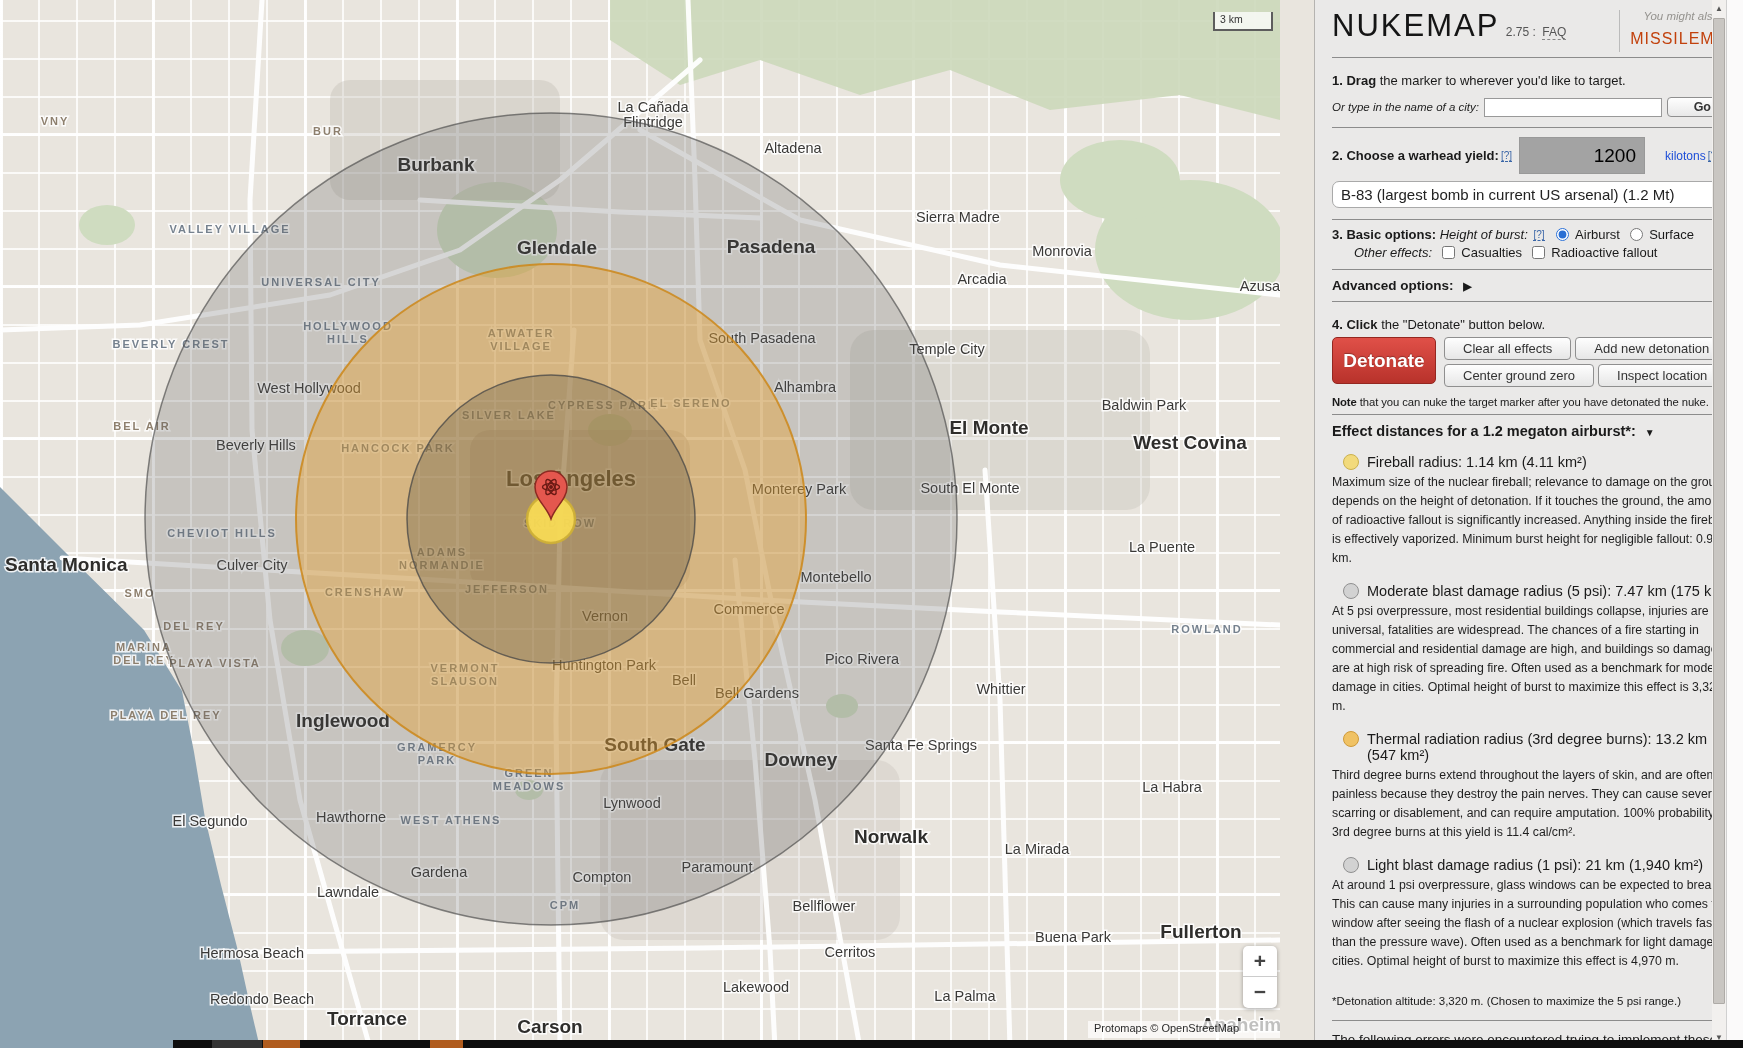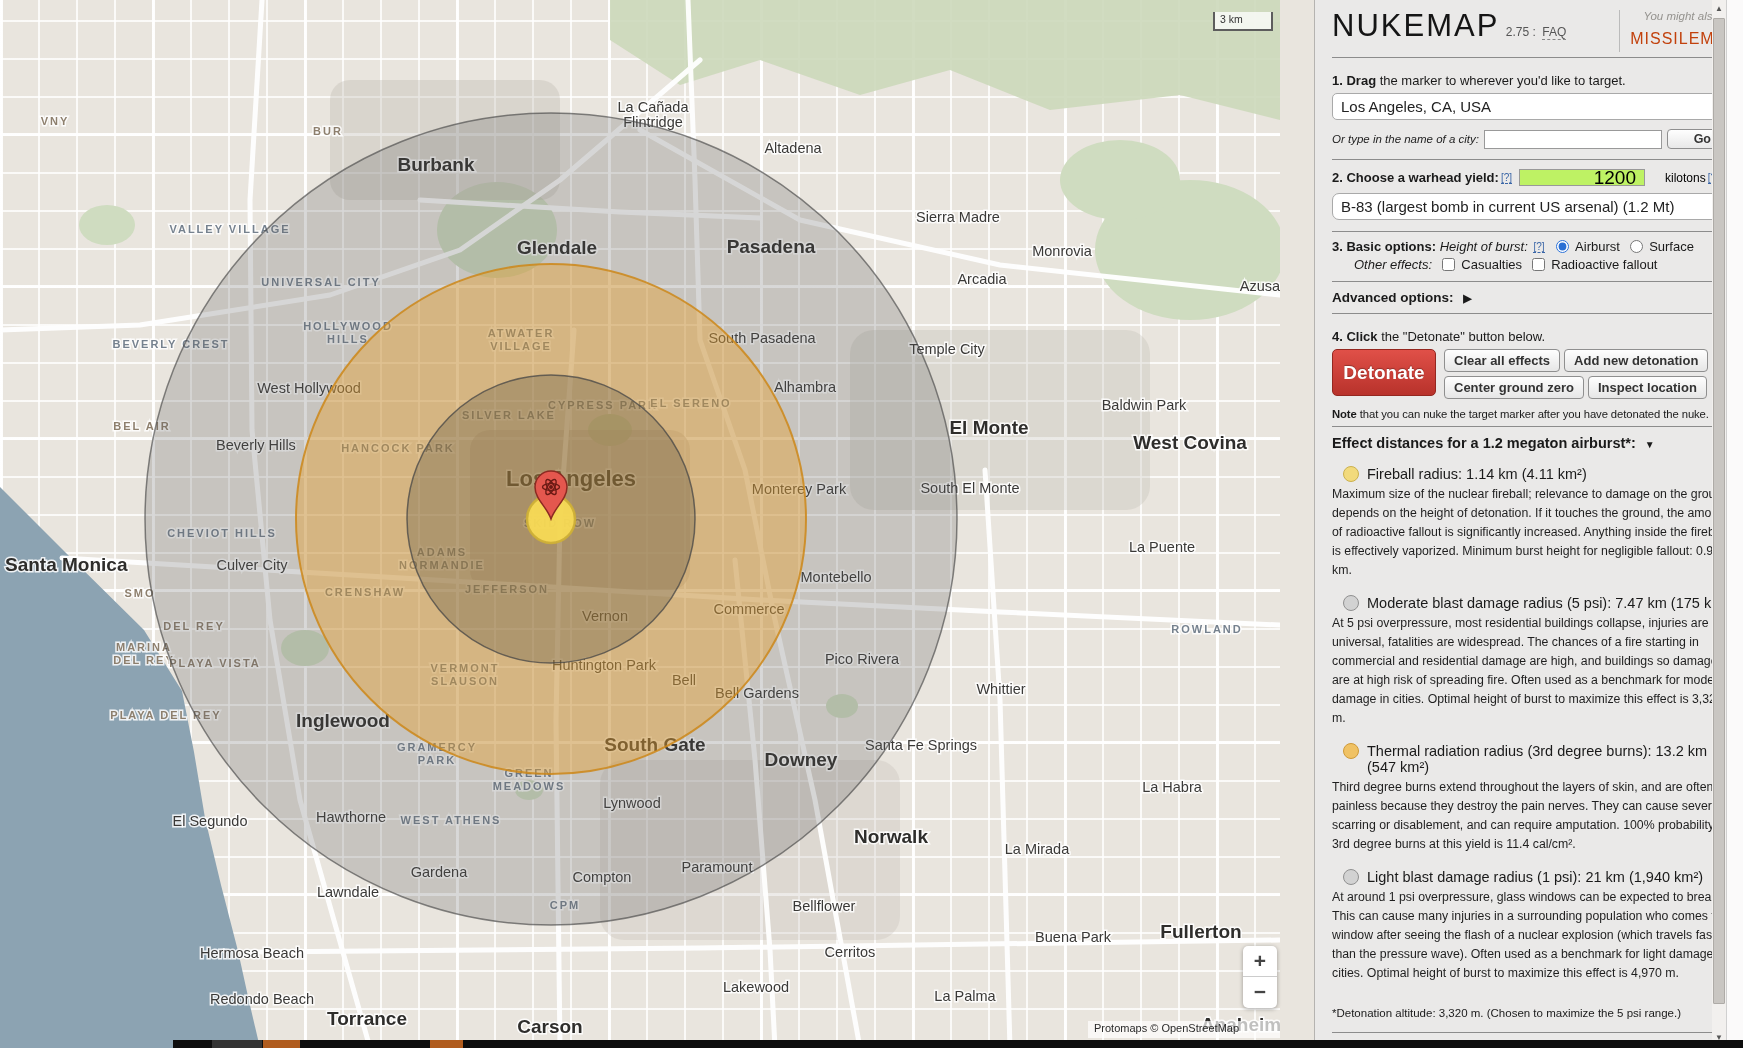--- a/index.html
+++ b/index.html
@@ -72,43 +72,43 @@
   .orrow { margin-top:9px; display:flex; align-items:center; }
   .orlbl { font-style:italic; font-size:11.5px; color:#222; white-space:nowrap; }
   .cityinput { flex:1; height:19px; margin-left:5px; border:1px solid #999;
     background:#fff; font-size:12px; padding:0 4px; }
   .gobtn { margin-left:5px; font-size:12.5px; font-weight:bold; color:#333;
     background:linear-gradient(#fefefe,#e8e8e8); border:1px solid #8f8f8f; border-radius:4px;
     padding:2px 26px; cursor:pointer; }
   .hr1 { margin-top:10px !important; }
 
   .yieldrow { margin-top:9px; display:flex; align-items:center; font-size:13px; }
-  .yieldinput { width:126px; height:17px; margin-left:5px; border:1px solid #999; background:#bef264;
+  .yieldinput { width:126px; height:37px; margin-left:5px; border:1px solid #999; background:#a3a3a3;
     font-size:19px; text-align:right; padding:4px 8px; font-family:"Liberation Sans",sans-serif; }
-  .kt { margin-left:7px; font-size:12px; color:#000000;padding-left:13px; }
+  .kt { margin-left:7px; font-size:12px; color:#1d4ed8;padding-left:13px; }
   .hr2 { margin-top:11px !important; }
 
   .optline { font-size:13px; margin-top:7px; }
   .optline2 { font-size:13px; margin-top:3px; margin-left:22px; }
   input[type=radio], input[type=checkbox] { width:13px; height:13px; vertical-align:-2px;
     margin:0 3px 0 6px; accent-color:#2a6fd4; }
 
   .hr3 { margin-top:9px !important; }
   .adv { font-size:13.5px; font-weight:bold; margin-top:8px; cursor:pointer; }
   .adv .tri { font-size:11px; margin-left:6px; }
   .hr4 { margin-top:8px !important; }
 
   .btnrow { margin-top:5px; display:flex; }
   #detonate { width:104px; height:47px; background:linear-gradient(#e05048,#b8322b);
     border:1px solid #942720; border-radius:5px; color:#fff; font-size:19px; font-weight:bold;
     font-family:"Liberation Sans",sans-serif; cursor:pointer; text-shadow:0 -1px 1px rgba(0,0,0,.3); }
   .minigrid { margin-left:8px; display:flex; flex-direction:column; gap:4px; }
   .minirow { display:flex; gap:4px; }
-  .minibtn { font-size:13px; font-weight:bold; color:#333; background:linear-gradient(#fefefe,#e6e6e6);
-    border:1px solid #8f8f8f; border-radius:4px; padding:3px 9px; white-space:nowrap;
+  .minibtn { font-size:13px; font-weight:normal; color:#333; background:linear-gradient(#fefefe,#e6e6e6);
+    border:1px solid #8f8f8f; border-radius:4px; padding:3px 18px; white-space:nowrap;
     font-family:"Liberation Sans",sans-serif; cursor:pointer; }
   .note { margin-top:9px; font-size:11.3px; letter-spacing:-0.1px; white-space:nowrap; }
   .hr5 { margin-top:6px !important; }
 
   .fxhead { margin-top:8px; font-size:14.5px; font-weight:bold; }
   .fxhead .tri { font-size:10px; margin-left:5px; }
   .fx-item { margin-top:15px; }
   .fx-title { display:flex; align-items:flex-start; font-size:14.5px; line-height:16px; }
   .fx-dot { flex:0 0 16px; width:16px; height:16px; border-radius:50%; margin:0 8px 0 11px;
     border:1.5px solid #999; margin-top:0px; }
@@ -286,24 +286,20 @@
     <div class="hdr-right">
       <div class="also">You might also try:</div>
       <div class="missile">MISSILEMAP</div>
     </div>
   </div>
   <hr class="hdr-hr">
 
   <div class="step">
     <span class="b">1. Drag</span><span> the marker to wherever you'd like to target.</span>
   </div>
-  <div class="selbox">
-    <span>Los Angeles, CA, USA</span>
-    <span class="car"></span>
-  </div>
   <div class="orrow">
     <span class="orlbl">Or type in the name of a city:</span>
     <input class="cityinput" type="text" value="" style="">
     <button class="gobtn">Go</button>
   </div>
   <hr class="hr1">
 
   <div class="yieldrow">
     <span class="b">2. Choose a warhead yield:</span>
     <span class="qm">[?]</span>

